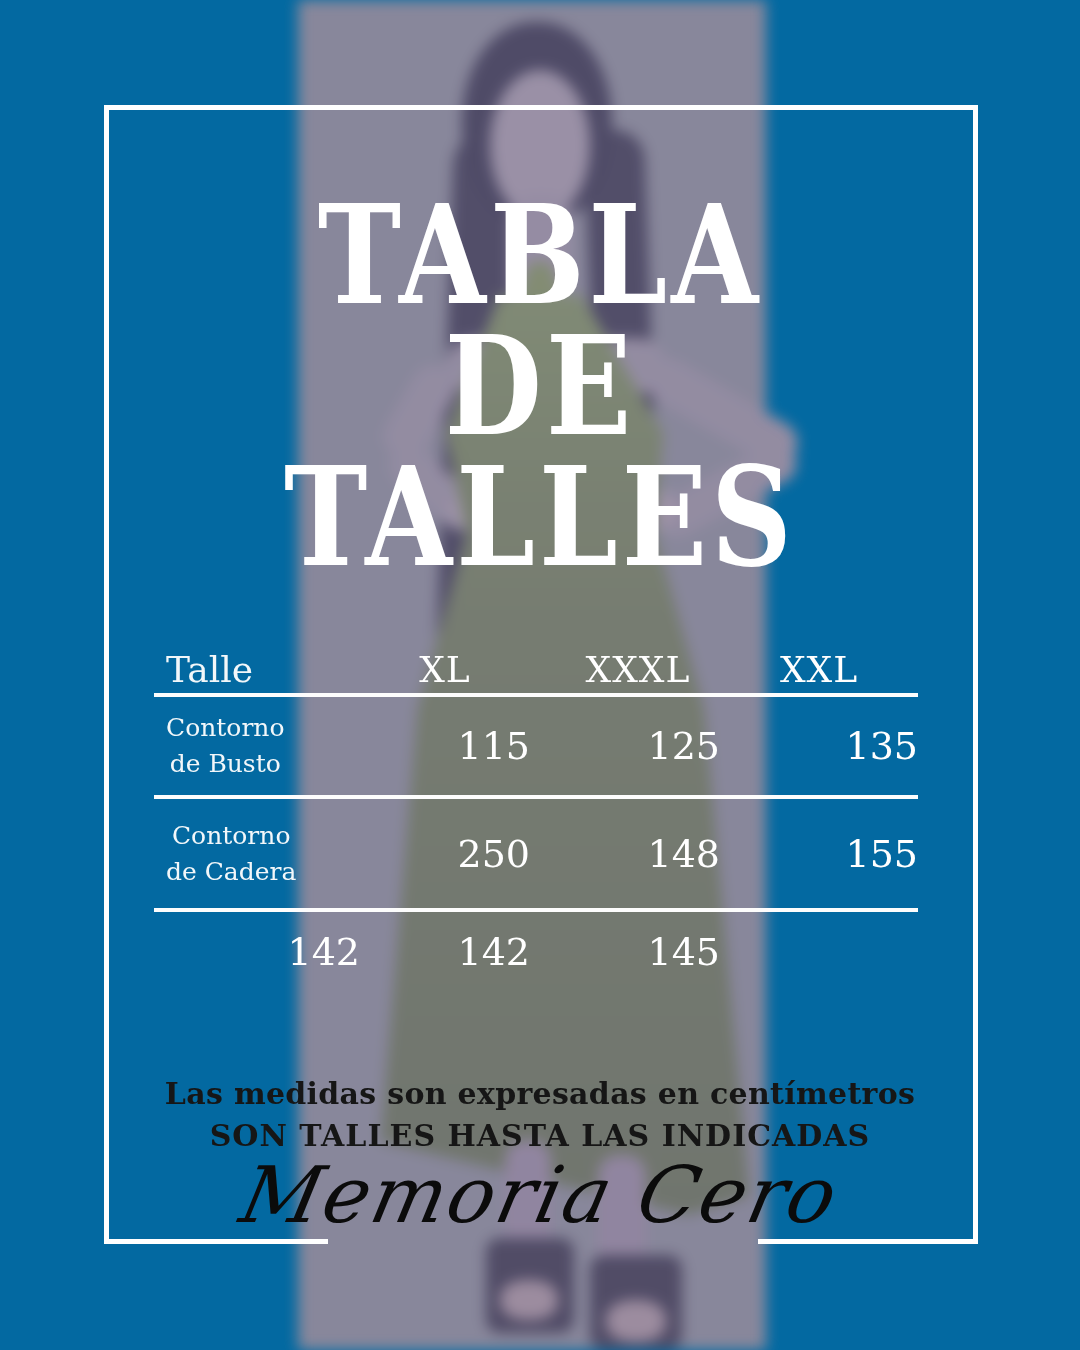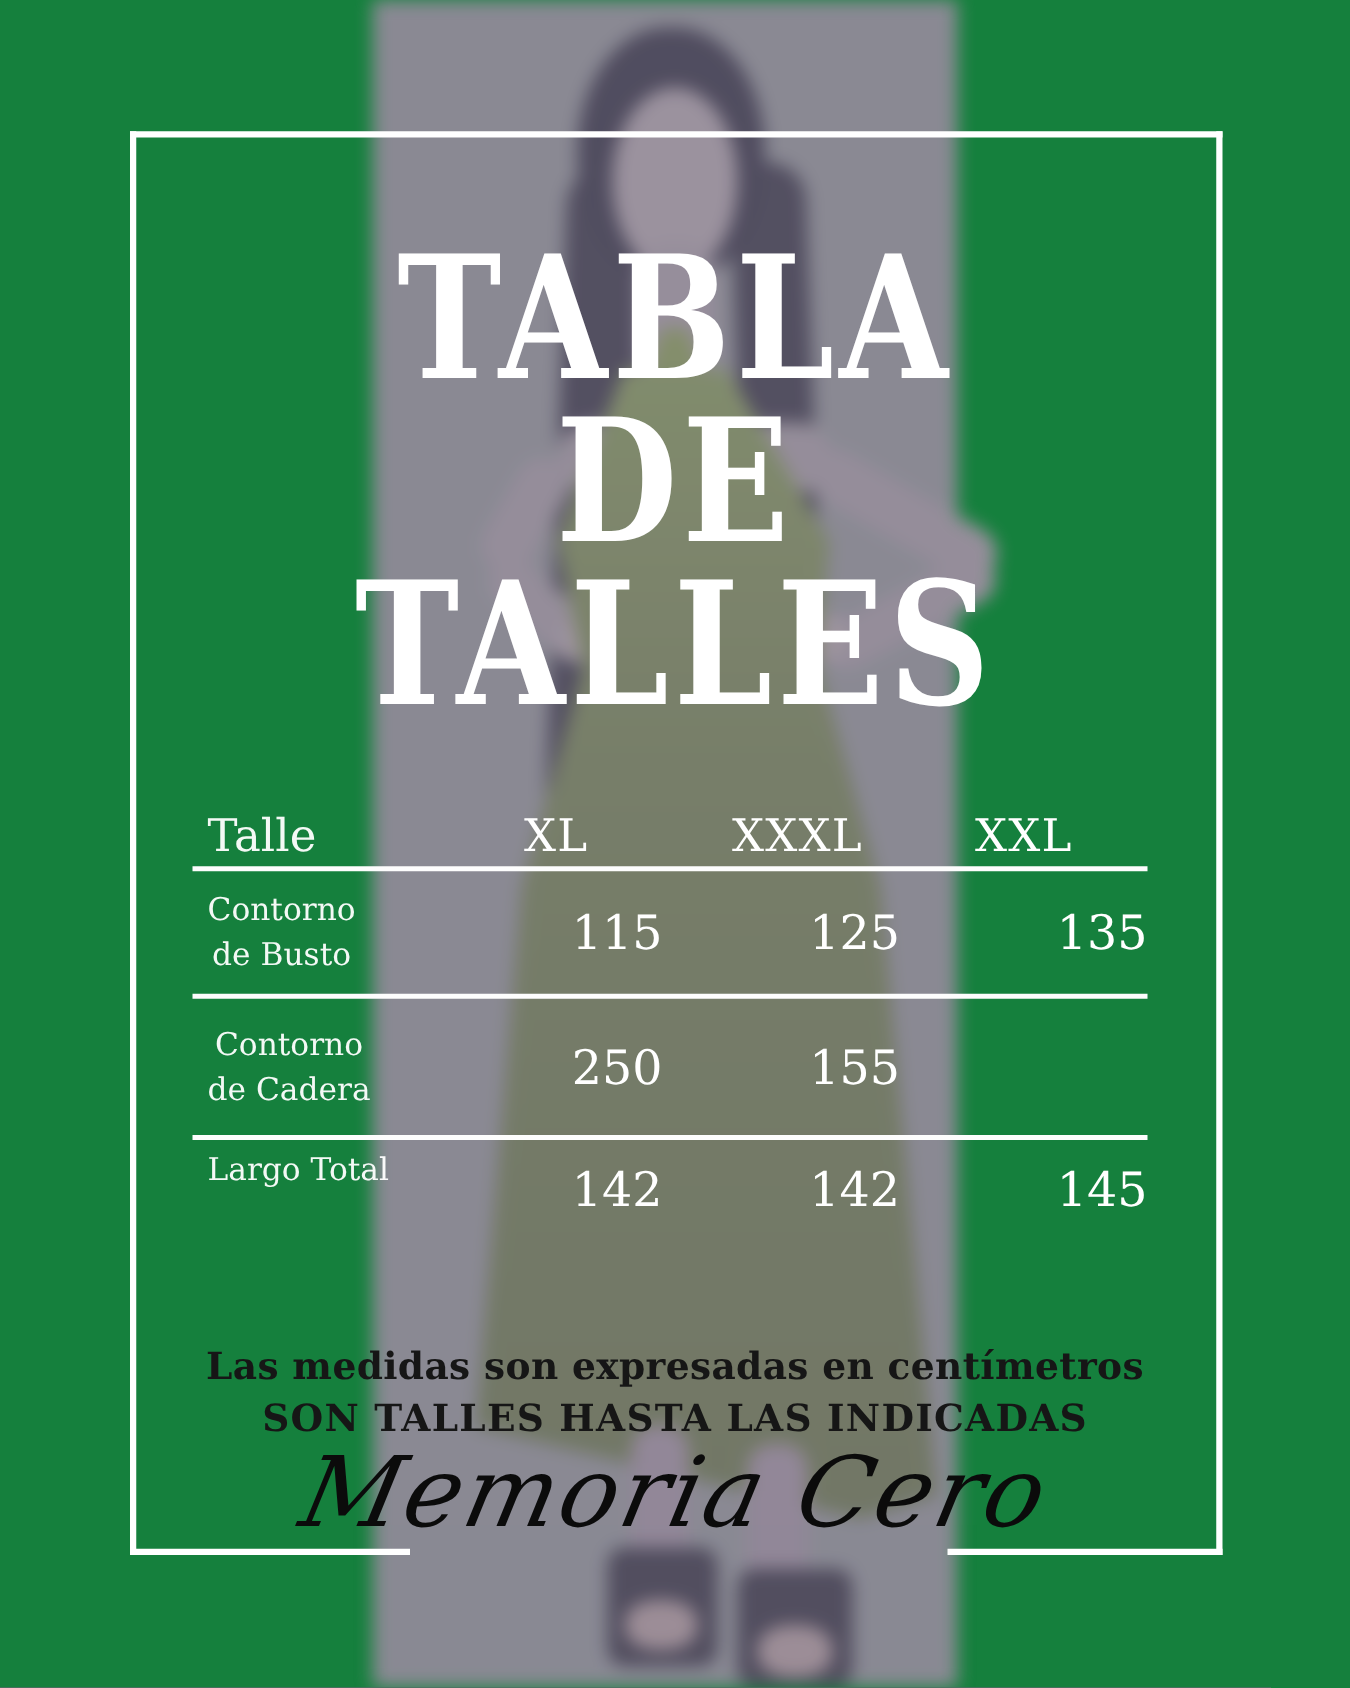--- a/index.html
+++ b/index.html
@@ -1,19 +1,19 @@
 <!DOCTYPE html>
 <html><head>
 <meta charset="utf-8">
 <title>Tabla de Talles</title>
 <style>
   html,body { margin:0; padding:0; background:#6f6478; }
   .canvas {
     position:relative; width:1080px; height:1350px; overflow:hidden;
-    background:#15803d;
+    background:#0369a1;
     font-family:"DejaVu Serif","Liberation Serif",serif;
   }
 
   
   .photo { position:absolute; inset:0; filter:blur(7px); opacity:.92; }
   .photo div { position:absolute; }
   .ph-wall    { left:298px; top:0;      width:468px; height:1350px; background:#948a9b; }
   .ph-hair    { left:462px; top:22px;   width:150px; height:205px;  background:#564963; border-radius:48%; }
   .ph-hair-l  { left:445px; top:130px;  width:72px;  height:540px;  background:#594c65; border-radius:36px; transform:rotate(2deg); }
   .ph-hair-r  { left:590px; top:130px;  width:60px;  height:350px;  background:#594c65; border-radius:30px; transform:rotate(-2deg); }
@@ -152,31 +152,26 @@
       <div class="hline"></div>
 
       <div class="trow row-cadera">
         <div class="label-cell">
           <span class="label-inner">
             <span class="label-line">Contorno</span>
             <span class="label-line">de Cadera</span>
           </span>
         </div>
         <div class="val c2">250</div>
+        <div class="val c3">148</div>
         <div class="val c4">155</div>
       </div>
       <div class="hline"></div>
 
       <div class="trow row-largo">
-        <div class="label-cell">
-          <span class="label-inner">
-            <span class="label-line">Largo Total</span>
-            
-          </span>
-        </div>
         <div class="val c2">142</div>
         <div class="val c3">142</div>
         <div class="val c4">145</div>
       </div>
 
     </div>
 
     <div class="note note-1">Las medidas son expresadas en centímetros</div>
     <div class="note note-2">SON TALLES HASTA LAS INDICADAS</div>
 

